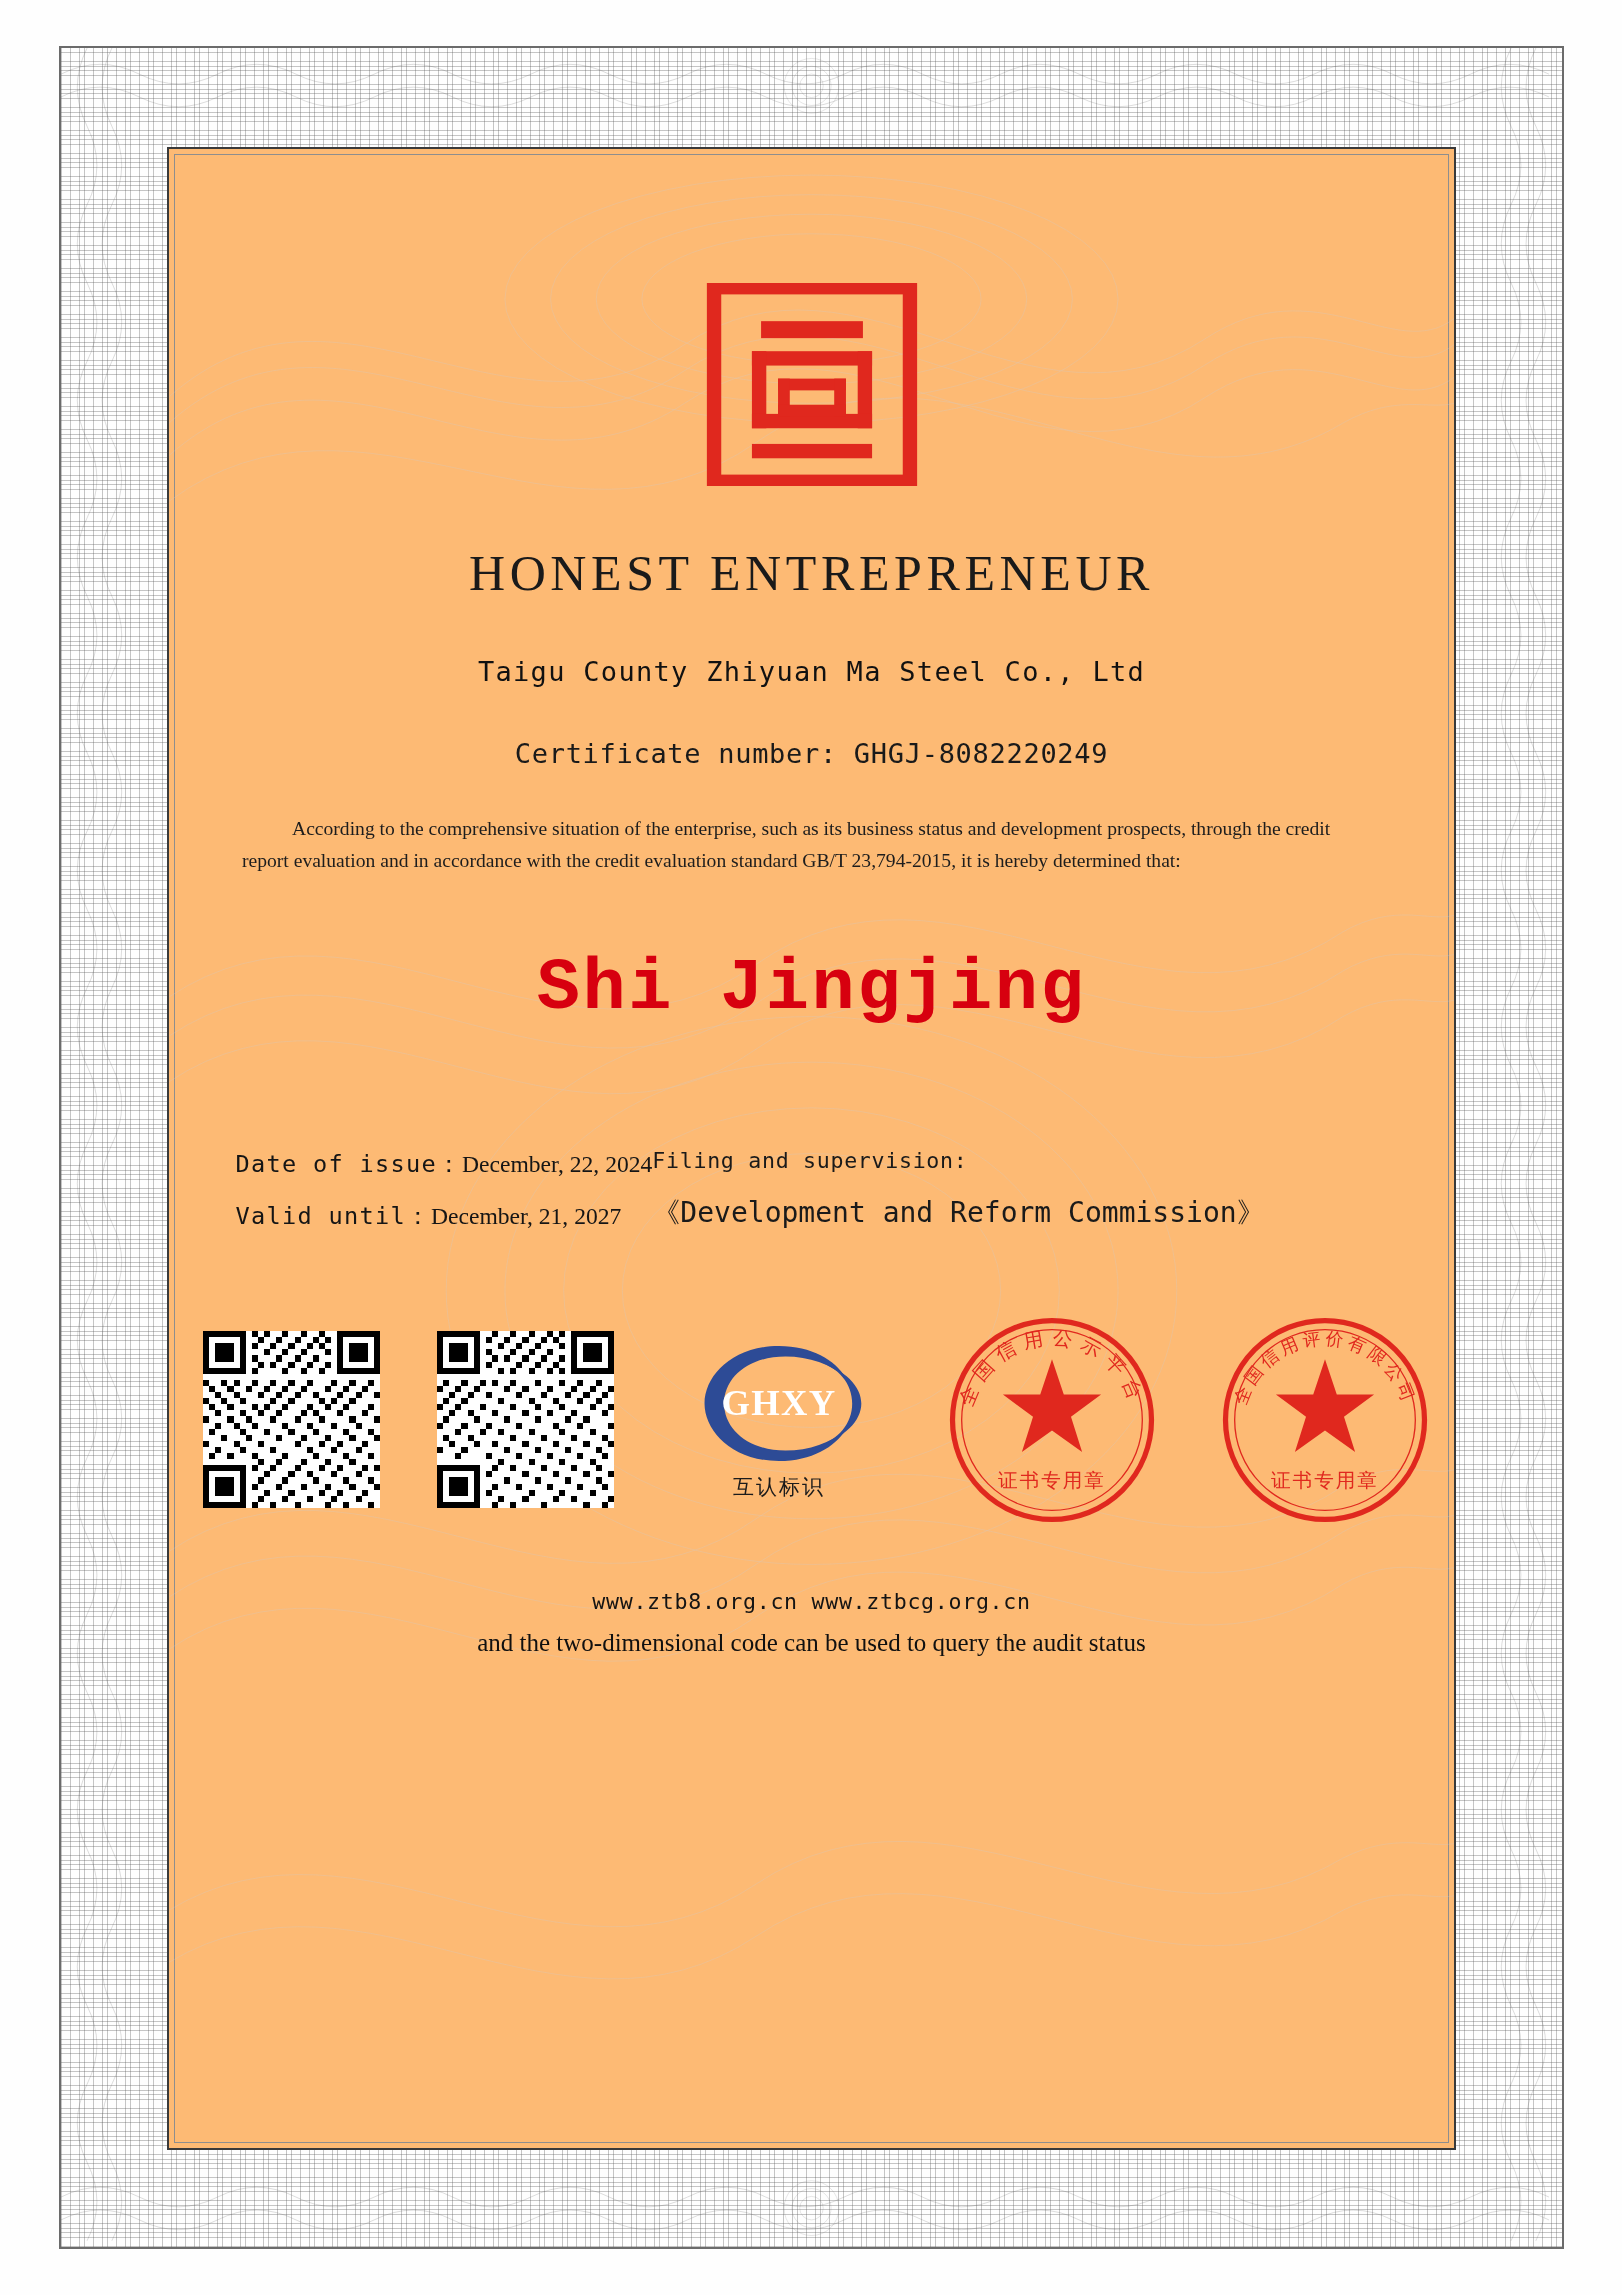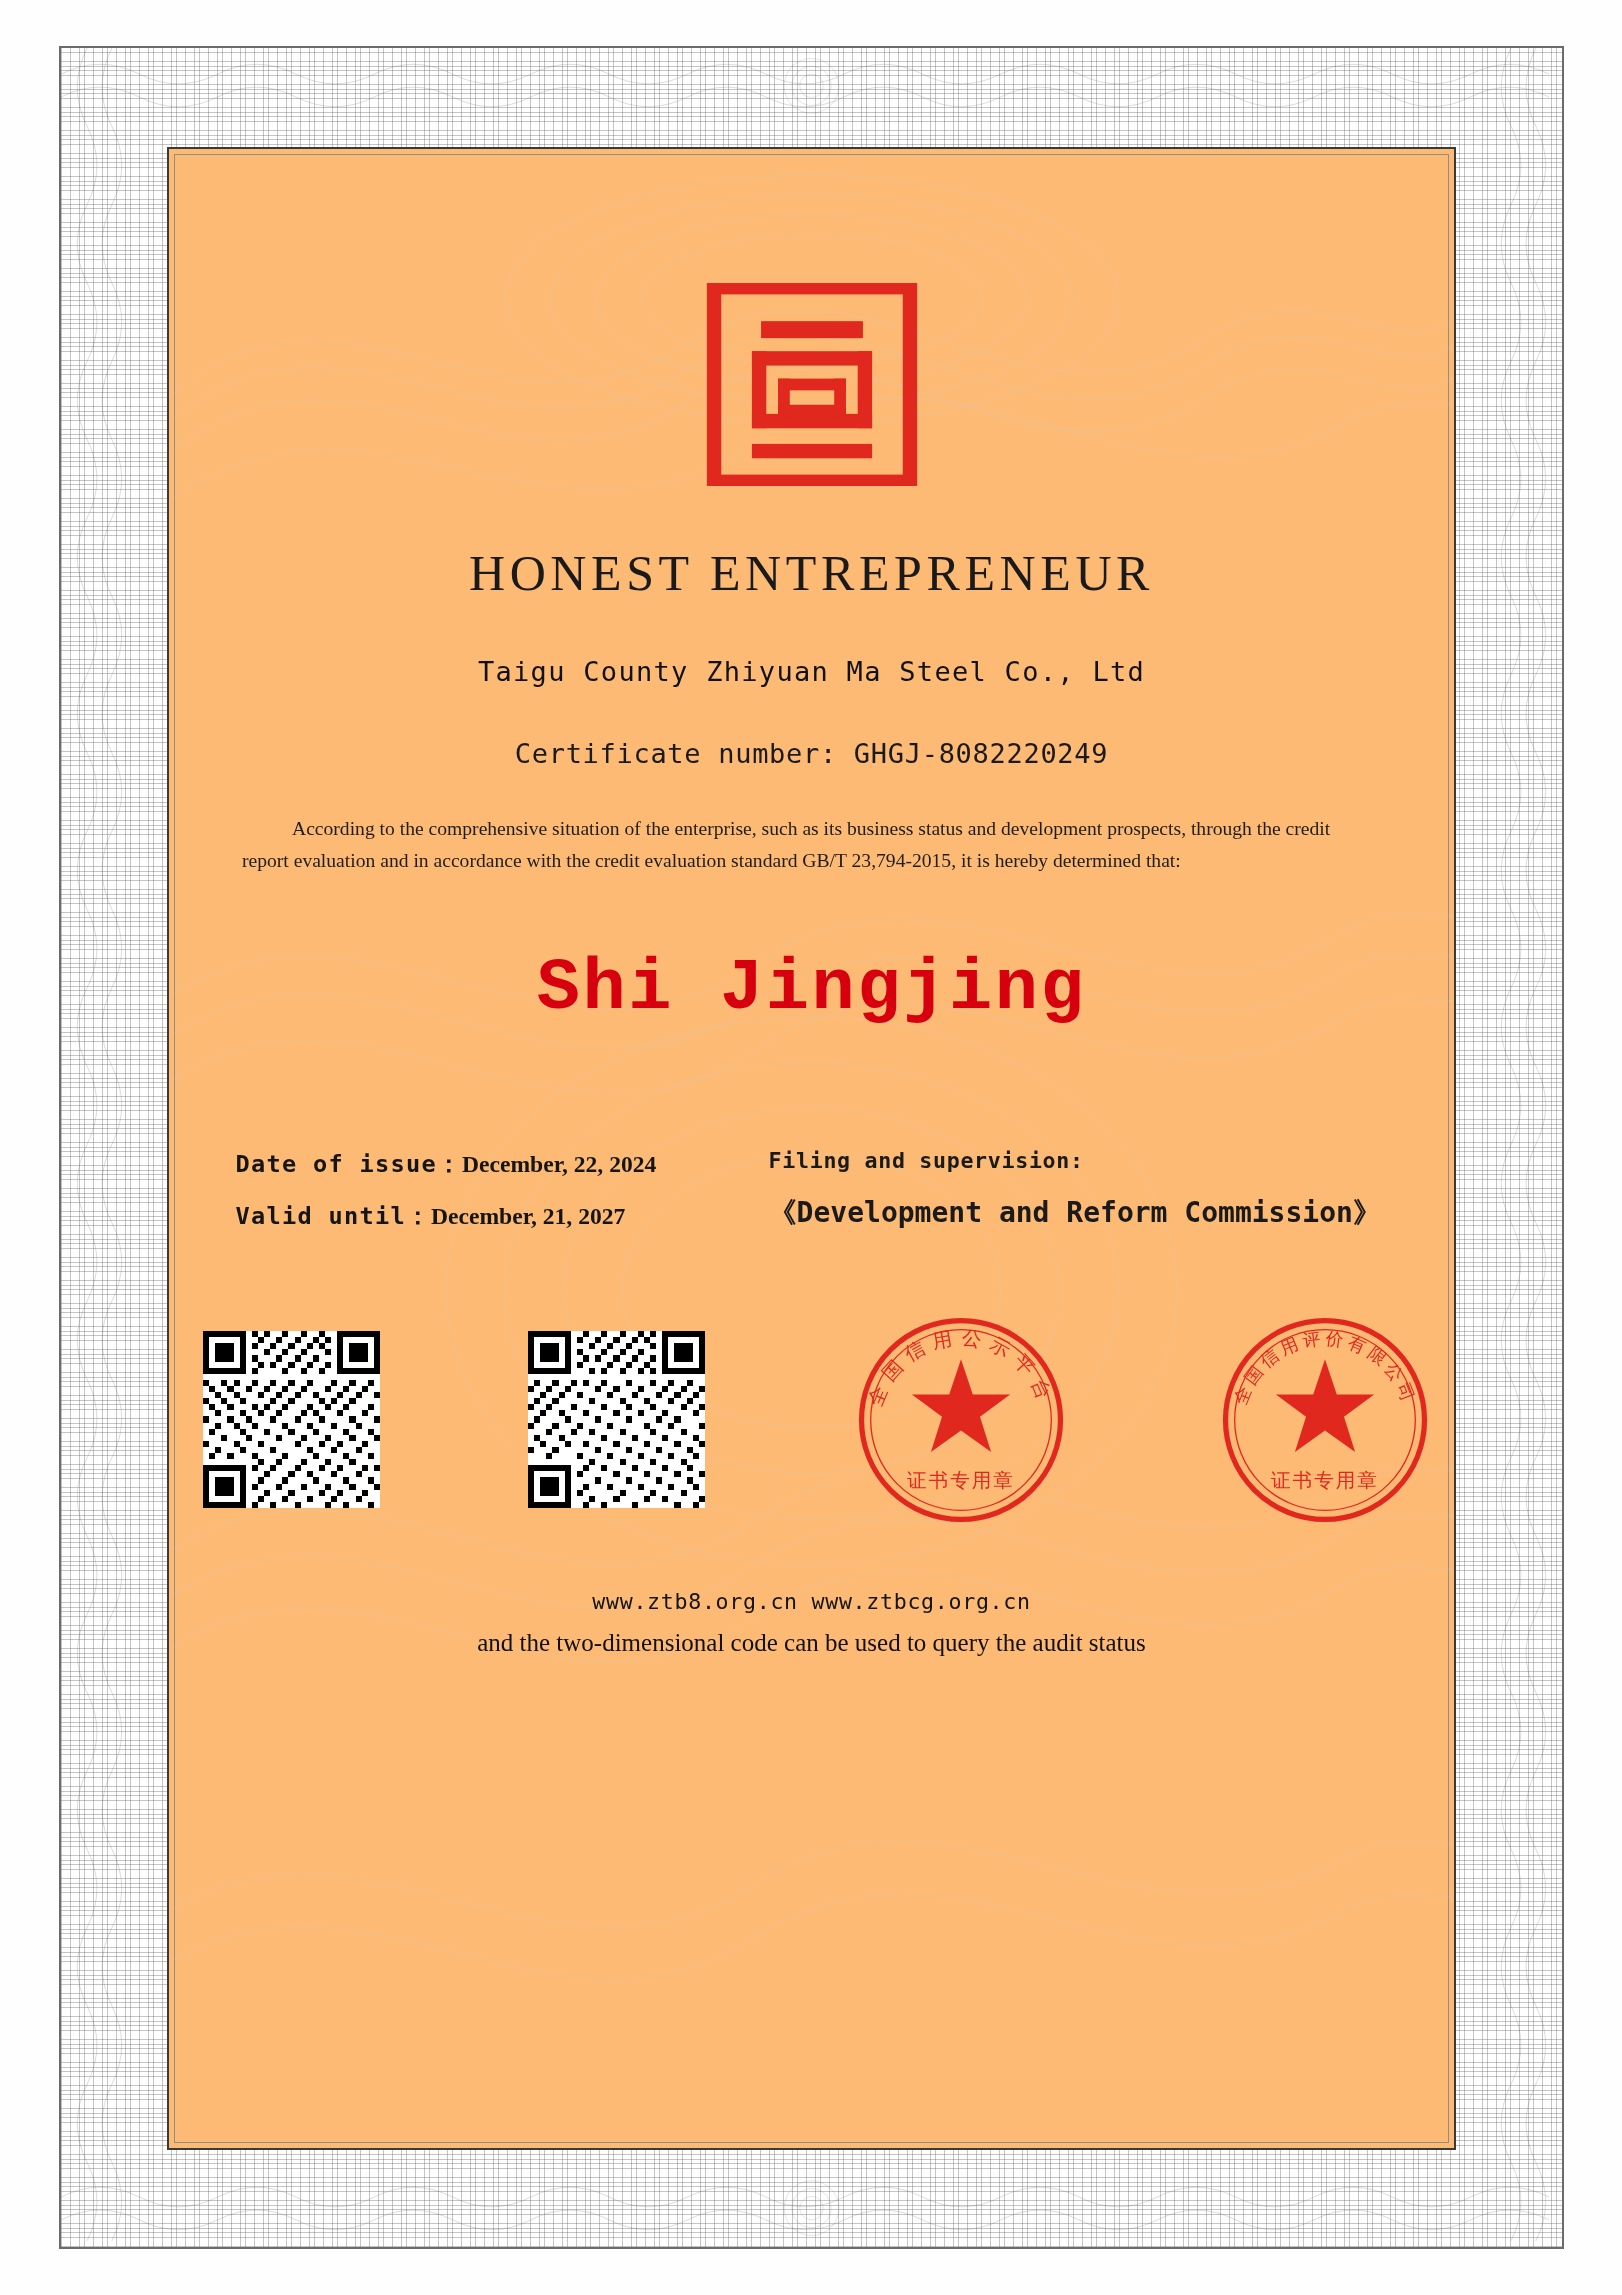--- a/index.html
+++ b/index.html
@@ -122,23 +122,21 @@
     letter-spacing: 2.6px;
     font-family: Liberation Mono, monospace;
     white-space: nowrap;
   }
 
   
   .meta-row {
     margin-top: 118px;
     width: 1178px;
     display: flex;
-    justify-content: space-between;
     align-items: flex-start;
-    font-weight: bold;
   }
   .meta-left { padding-left: 13px; }
   .meta-line {
     font-size: 23.6px;
     color: #151515;
     font-family: "DejaVu Sans Mono", monospace;
     white-space: nowrap;
     margin-bottom: 19.6px;
   }
   .meta-line .label { letter-spacing: 1.3px; }
@@ -697,20 +695,28 @@
               <rect x="22" y="27" width="1" height="1"></rect>
               <rect x="28" y="27" width="1" height="1"></rect>
             <rect x="9" y="28" width="1" height="1"></rect>
               <rect x="12" y="28" width="1" height="1"></rect>
               <rect x="17" y="28" width="1" height="1"></rect>
               <rect x="24" y="28" width="1" height="1"></rect>
               <rect x="27" y="28" width="1" height="1"></rect>
           </g>
         </svg>
 
+        <div class="ghxy-logo">
+          <svg viewBox="0 0 300 200" width="196" height="131">
+            <path d="M150,12 C78,12 36,58 36,100 C36,142 78,188 150,188 C200,188 236,166 252,140 C230,160 196,172 160,172 C104,172 66,140 66,100 C66,60 104,28 160,28 C196,28 230,40 252,60 C236,34 200,12 150,12 Z" fill="#2d4b96"></path>
+            <path d="M206,34 C252,48 276,74 276,100 C276,126 252,152 206,166 C242,156 262,130 262,100 C262,70 242,44 206,34 Z" fill="#2d4b96"></path>
+            <text x="150" y="118" font-family="Liberation Serif, serif" font-size="56" font-weight="bold" fill="#ffffff" text-anchor="middle" letter-spacing="2">GHXY</text>
+          </svg>
+          <div class="ghxy-sub">互认标识</div>
+        </div>
 
         <svg class="seal" viewBox="0 0 330 330">
           <defs>
             <path id="arc1" d="M 40,175 A 125,125 0 1 1 290,175" fill="none"></path>
           </defs>
           <circle cx="165" cy="165" r="152" fill="none" stroke="#e0281e" stroke-width="8"></circle>
           <circle cx="165" cy="165" r="138" fill="none" stroke="#e0281e" stroke-width="2"></circle>
           <polygon points="165,72 183,126 240,126 194,160 211,214 165,181 119,214 136,160 90,126 147,126" fill="#e0281e"></polygon>
           <text font-family="DejaVu Sans, sans-serif" font-size="30" fill="#e0281e" letter-spacing="12">
             <textPath href="#arc1" startOffset="50%" text-anchor="middle">全国信用公示平台</textPath>

